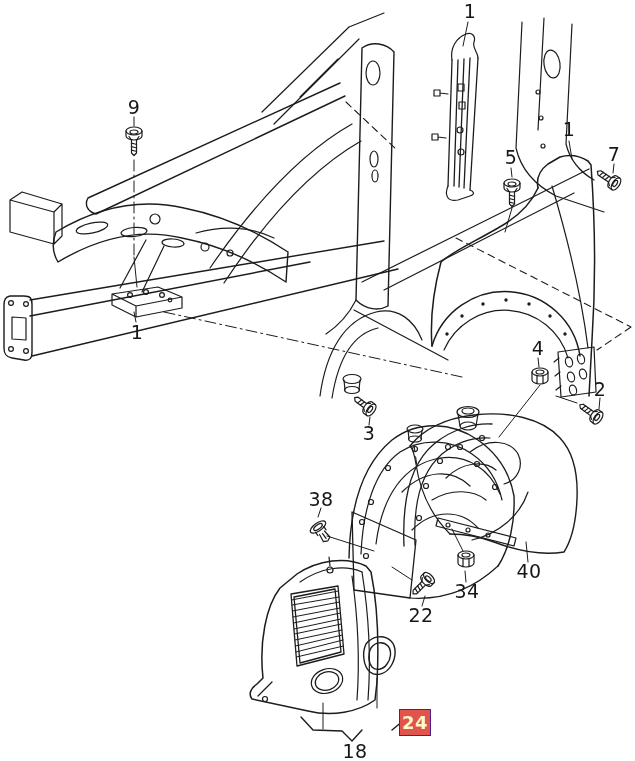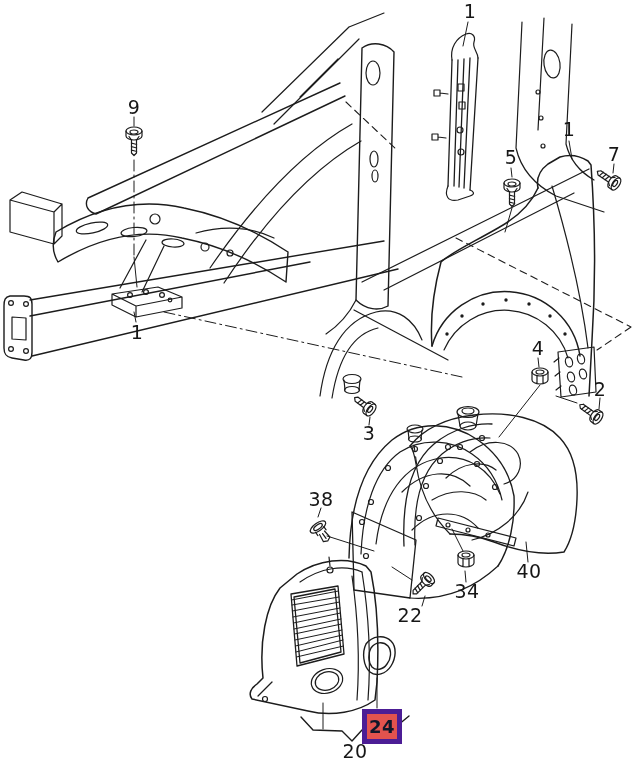--- a/index.html
+++ b/index.html
@@ -2,23 +2,23 @@
 <html><head>
 <meta charset="utf-8">
 <style>
   html,body{margin:0;padding:0;background:#ffffff;}
   #stage{position:relative;width:635px;height:761px;background:#ffffff;overflow:hidden;
          font-family:"DejaVu Sans","Liberation Sans",sans-serif;}
   #art{position:absolute;left:0;top:0;}
   .part-label{position:absolute;transform:translate(-50%,-50%);
     font:19px "DejaVu Sans","Liberation Sans",sans-serif;color:#161616;
     letter-spacing:.5px;white-space:nowrap;cursor:pointer;}
-  .part-label.hl{background:#e2534e;border:5px solid #4c1d95;color:#0f172a;
+  .part-label.hl{background:#e2534e;border:1px solid #4c1d95;color:#fef9c3;
     font-weight:bold;font-size:18px;width:30px;height:25px;display:flex;
-    align-items:center;justify-content:center;transform:none;}
+    align-items:center;justify-content:center;transform:none;margin-left:37px;}
 </style>
 </head>
 <body>
 
 <div id="stage">
 
 <svg id="art" width="635" height="761" viewBox="0 0 635 761" fill="none" stroke="#1c1c1c" stroke-width="1.2" stroke-linecap="round" stroke-linejoin="round">
 
   <g>
     <path d="M262,112 L349,27 M274,124 L359,39 M349,27 L384,13 M300,97 L338,59"></path>
@@ -233,18 +233,18 @@
   <div class="part-label" style="left:470px;top:11px">1</div>
   <div class="part-label" style="left:134px;top:107px">9</div>
   <div class="part-label" style="left:569px;top:129px">1</div>
   <div class="part-label" style="left:511px;top:157px">5</div>
   <div class="part-label" style="left:614px;top:154px">7</div>
   <div class="part-label" style="left:137px;top:332px">1</div>
   <div class="part-label" style="left:538px;top:348px">4</div>
   <div class="part-label" style="left:600px;top:389px">2</div>
   <div class="part-label" style="left:369px;top:433px">3</div>
   <div class="part-label" style="left:321px;top:499px">38</div>
-  <div class="part-label" style="left:410px;top:615px">22</div>
+  <div class="part-label" style="left:421px;top:615px">22</div>
   <div class="part-label" style="left:467px;top:591px">34</div>
   <div class="part-label" style="left:529px;top:571px">40</div>
   <div class="part-label hl" style="left:362px;top:709px">24</div>
-  <div class="part-label" style="left:355px;top:751px">20</div>
+  <div class="part-label" style="left:355px;top:751px">18</div>
 </div>
 
 </body></html>

